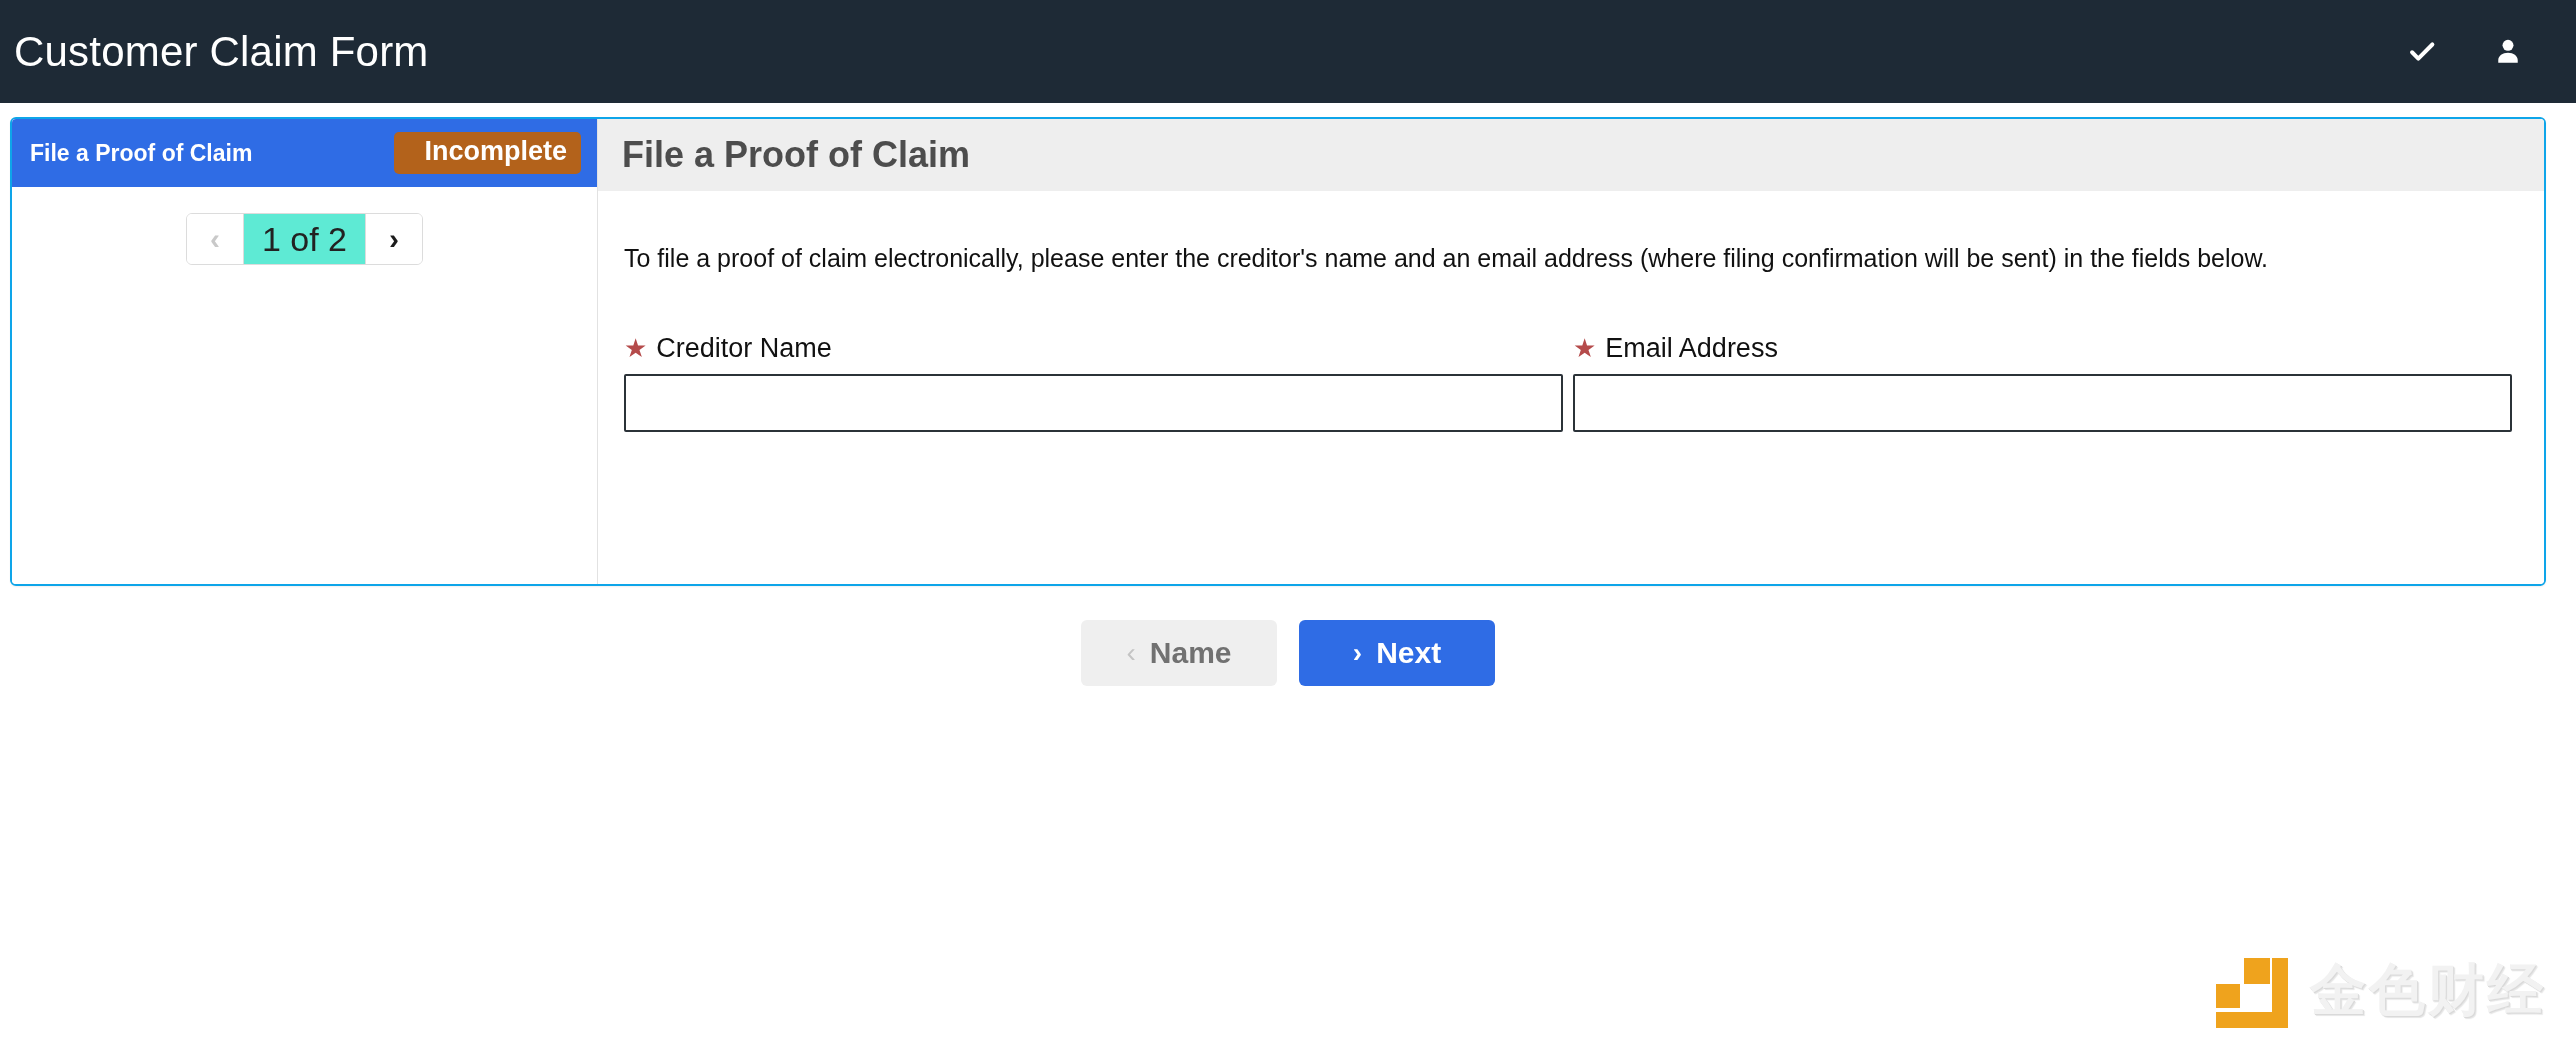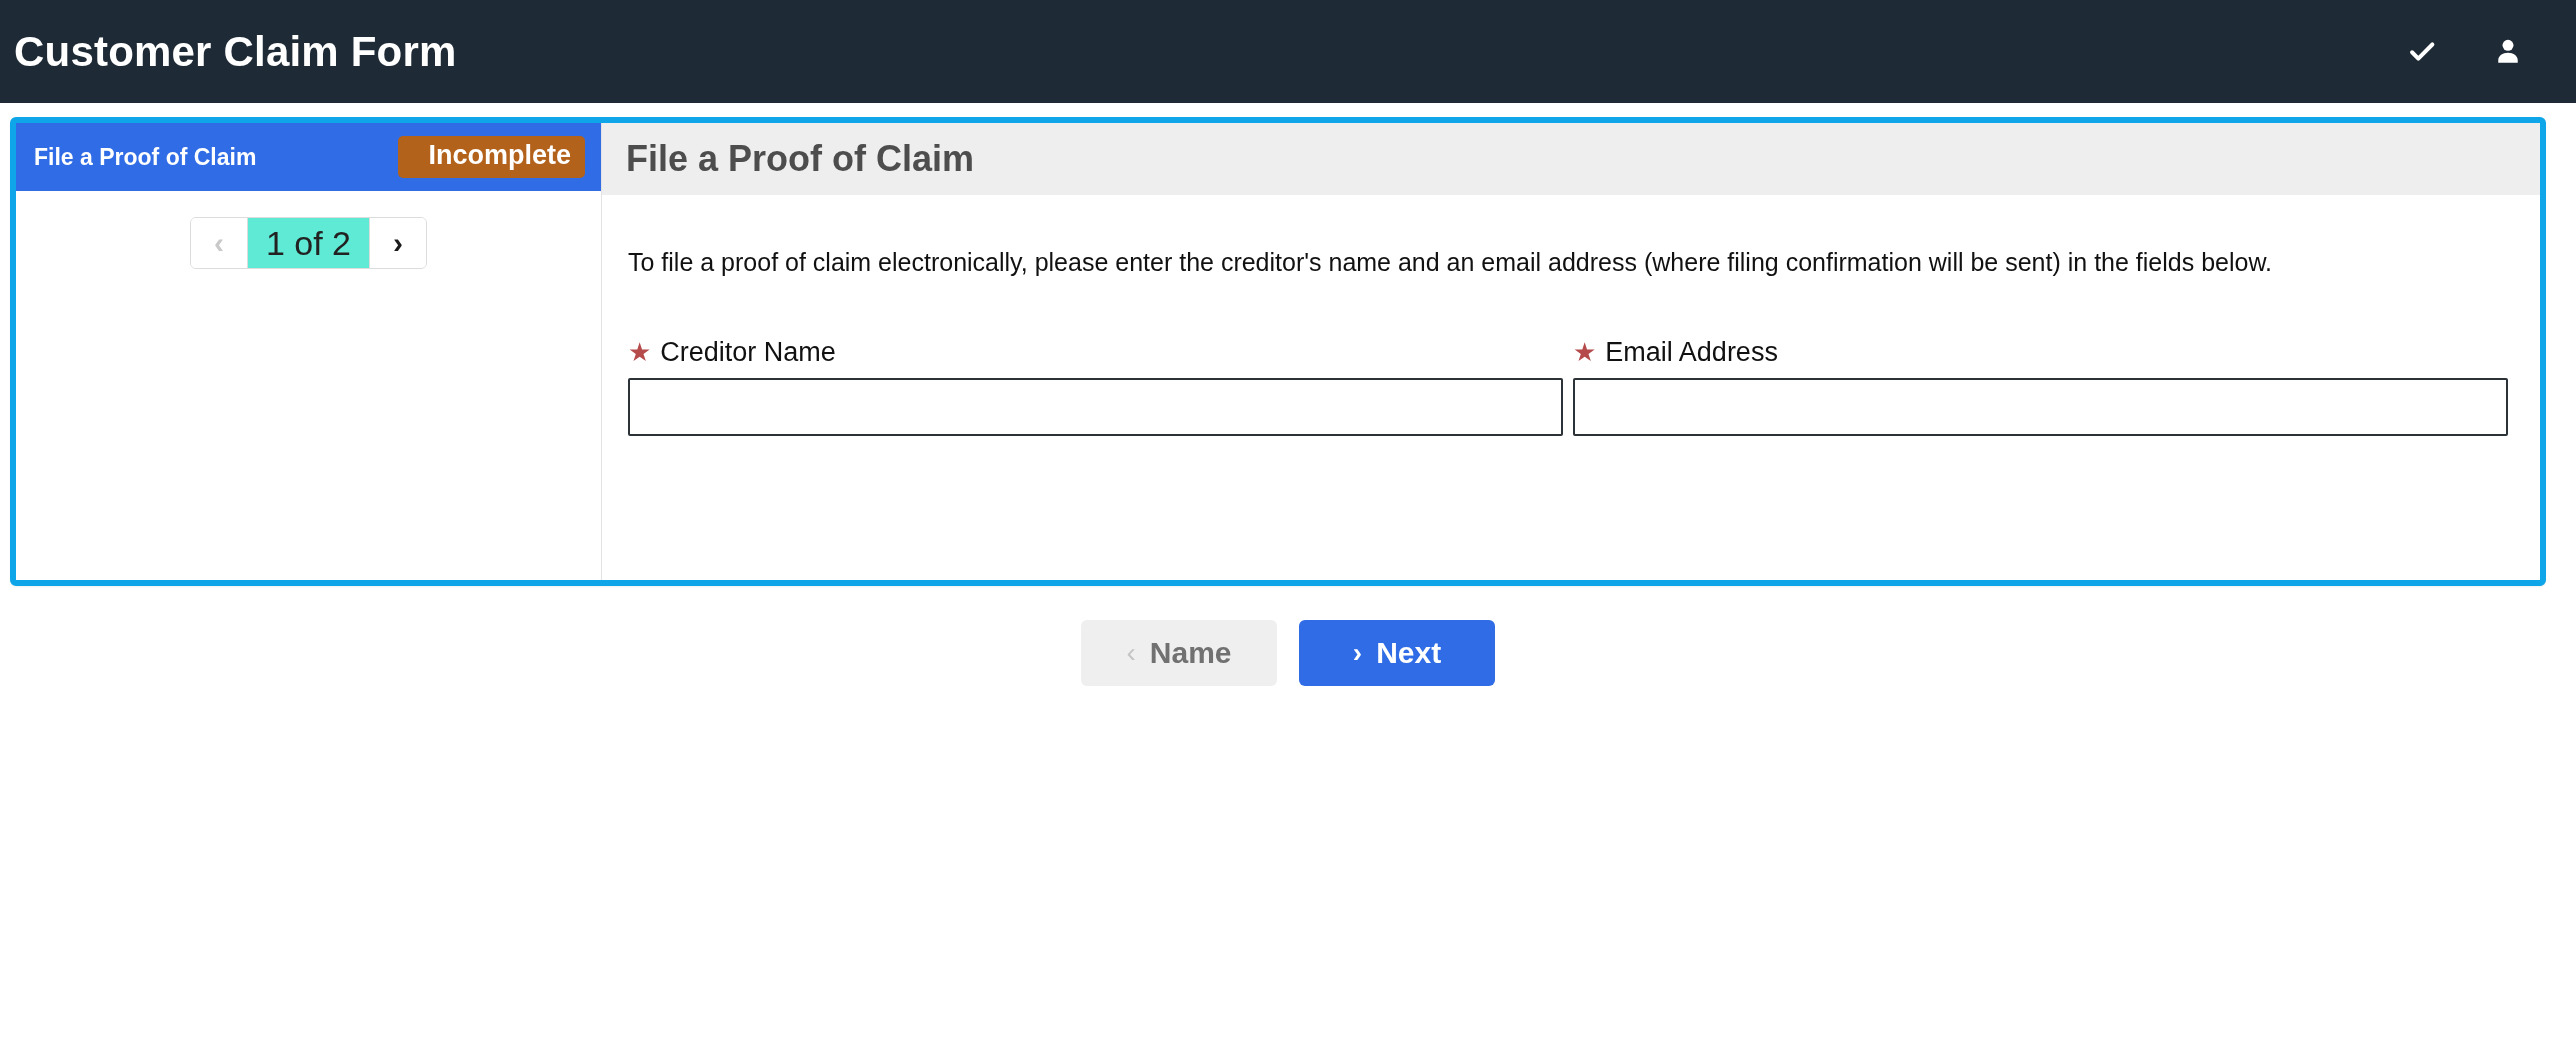--- a/index.html
+++ b/index.html
@@ -16,21 +16,21 @@
     position: absolute;
     left: 0; top: 0;
     width: 2576px; height: 103px;
     background: #1e2a36;
     display: flex;
     align-items: center;
   }
   .appbar-title {
     color: #ffffff;
     font-size: 42px;
-    font-weight: 700;
+    font-weight: 400;
     letter-spacing: 0.2px;
     margin-left: 14px;
     white-space: nowrap;
   }
   .appbar-spacer { flex: 1 1 auto; }
   .appbar-icons {
     display: flex;
     align-items: center;
     gap: 46px;
     margin-right: 48px;
@@ -53,21 +53,21 @@
   }
 
   
   .cards {
     position: absolute;
     left: 10px; top: 14px;
     width: 2536px; height: 469px;
     display: flex;
     align-items: stretch;
     background: #ffffff;
-    border: 6px solid #0ea5e9;
+    border: 2px solid #0ea5e9;
     border-radius: 6px;
     box-shadow: 0 1px 2px rgba(0,0,0,0.06);
     overflow: hidden;
   }
 
   
   .sidebar {
     width: 586px;
     flex: 0 0 586px;
     background: #ffffff;
@@ -348,15 +348,23 @@
     <button class="navbtn navbtn-prev">
       <span class="chev">‹</span>
       <span>Name</span>
     </button>
     <button class="navbtn navbtn-next">
       <span class="chev">›</span>
       <span>Next</span>
     </button>
   </div>
 
+  <div class="watermark">
+    <div class="wm-mark">
+      <div class="el"></div>
+      <div class="sq-a"></div>
+      <div class="sq-b"></div>
+    </div>
+    <div class="wm-text">金色财经</div>
+  </div>
 
 </div>
 
 
 </body></html>

